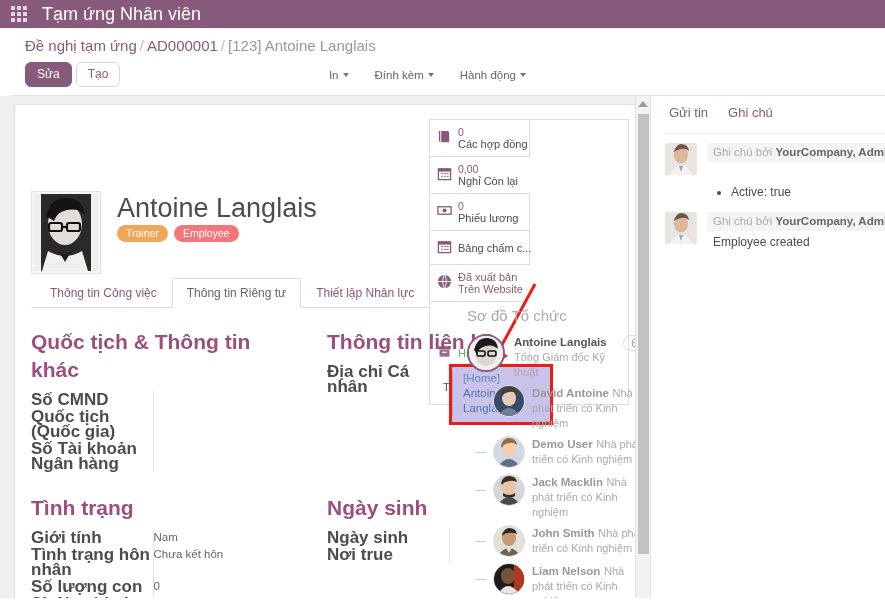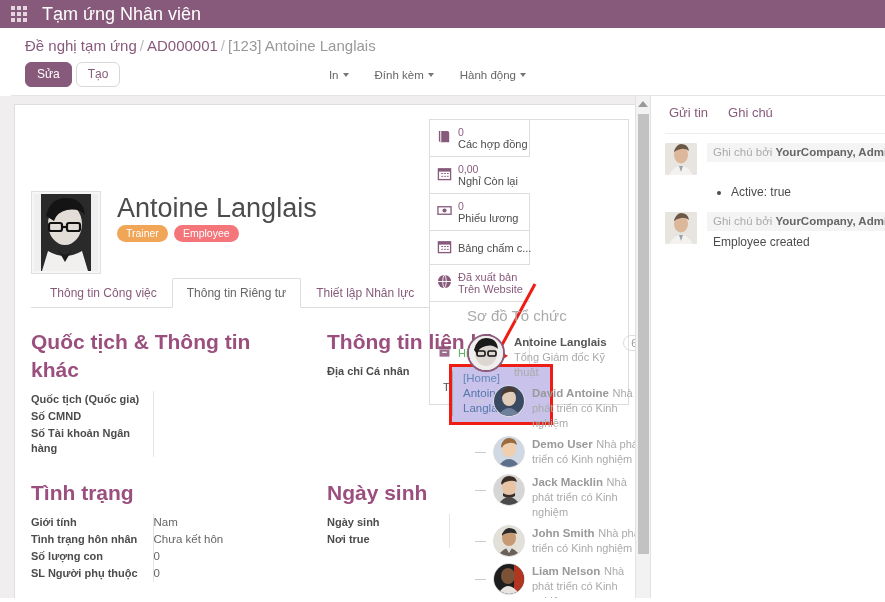--- a/index.html
+++ b/index.html
@@ -187,21 +187,21 @@
   
   .groups { display: flex; gap: 24px; margin-top: 20px; }
   .col { width: 272px; }
   .grp-title {
     font-size: 21px; color: #9b4f7e; font-weight: bold;
     line-height: 28px; margin-bottom: 7px;
   }
   table.fields { width: 100%; border-collapse: collapse; }
   table.fields td { vertical-align: top; padding: 1px 0; }
   td.lbl {
-    font-size: 11px; font-weight: bold; color: #4c4c4c;
+    font-size: 17px; font-weight: bold; color: #4c4c4c;
     width: 122px; padding-right: 8px; line-height: 15px;
   }
   td.val {
     font-size: 11.5px; color: #666;
     border-left: 1px solid #e4e4e4;
     padding-left: 10px; line-height: 15px;
   }
 
   
   .addr-cell { position: relative; }
@@ -456,25 +456,25 @@
         <div class="tab active">Thông tin Riêng tư</div>
         <div class="tab">Thiết lập Nhân lực</div>
       </div>
 
       <div class="groups">
         <div class="col">
           <div class="grp-title">Quốc tịch &amp; Thông tin khác</div>
           <table class="fields">
             <tbody>
                 <tr>
+              <td class="lbl">Số CMND</td>
+              <td class="val">&nbsp;</td>
+            </tr>
+            <tr>
               <td class="lbl">Quốc tịch (Quốc gia)</td>
-              <td class="val">&nbsp;</td>
-            </tr>
-            <tr>
-              <td class="lbl">Số CMND</td>
               <td class="val">&nbsp;</td>
             </tr>
             <tr>
               <td class="lbl">Số Tài khoản Ngân hàng</td>
               <td class="val">&nbsp;</td>
             </tr>
           </tbody>
             </table>
         </div>
 

